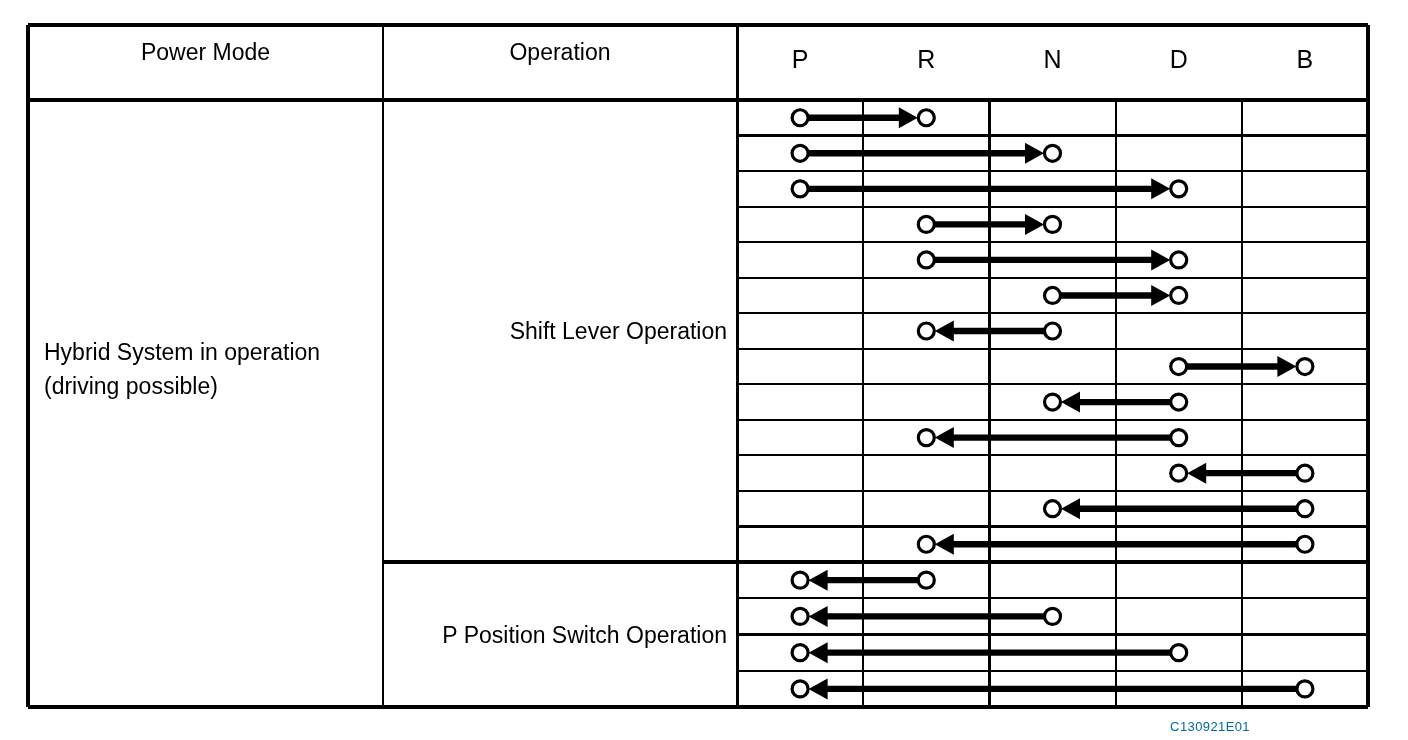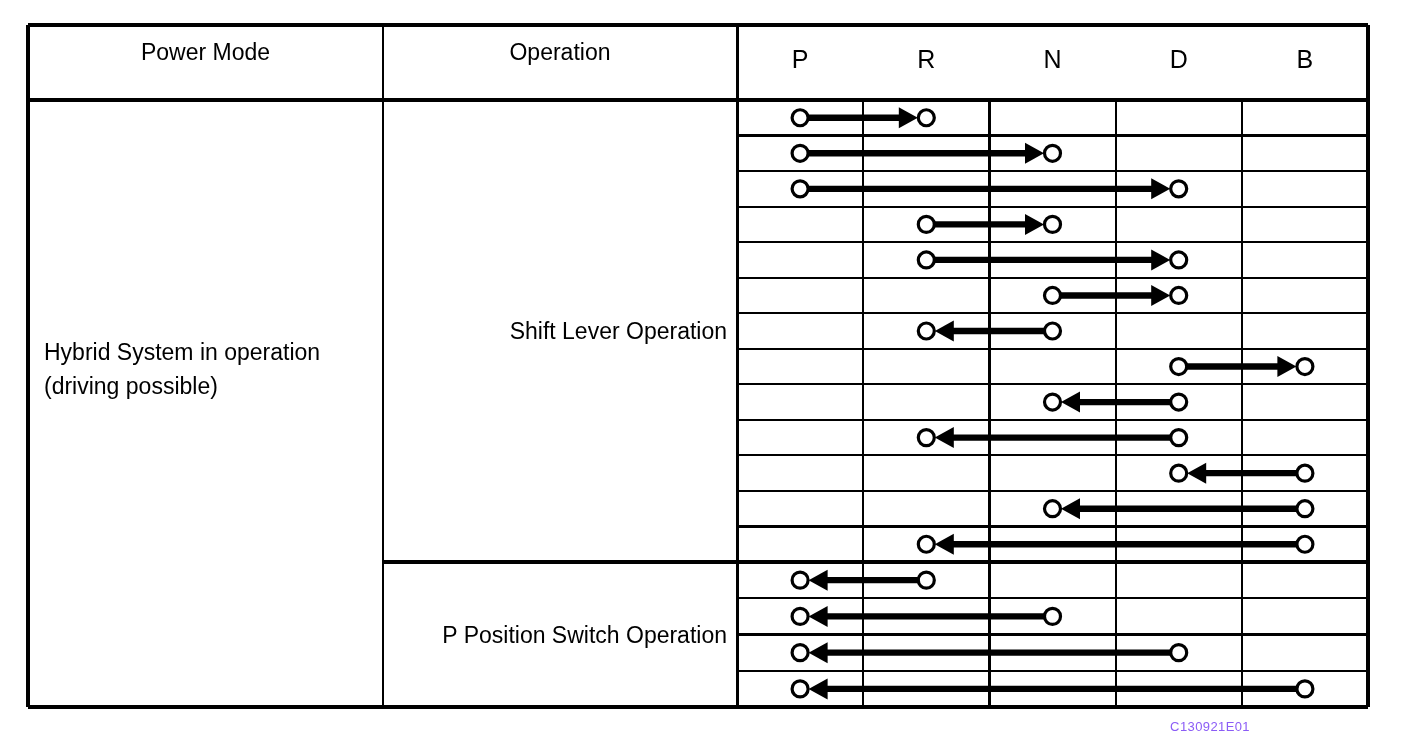--- a/index.html
+++ b/index.html
@@ -3,21 +3,21 @@
 <meta charset="utf-8">
 <title>Shift Position Transition Table</title>
 <style>
   html,body{margin:0;padding:0;background:#ffffff;}
   body{width:1408px;height:740px;overflow:hidden;
        font-family:"Liberation Sans","DejaVu Sans",sans-serif;color:#000;}
   #stage{position:relative;width:1264px;height:740px;}
   #diagram{position:absolute;left:0;top:0;}
   .figcode{position:absolute;right:14px;bottom:6px;font-size:13px;
            letter-spacing:.4px;font-family:"Liberation Sans",sans-serif;
-           color:#8b5cf6;white-space:nowrap;}
+           color:#0369a1;white-space:nowrap;}
 </style>
 </head>
 <body>
 
 <div id="stage">
   <svg id="diagram" width="1408" height="740" viewBox="0 0 1408 740">
     <defs>
       <marker id="arrR" viewBox="0 0 12 12" refX="11.2" refY="6" markerWidth="3.2" markerHeight="3.2" orient="auto-start-reverse">
         <path d="M0,0.6 L12,6 L0,11.4 z" fill="#000"></path>
       </marker>

